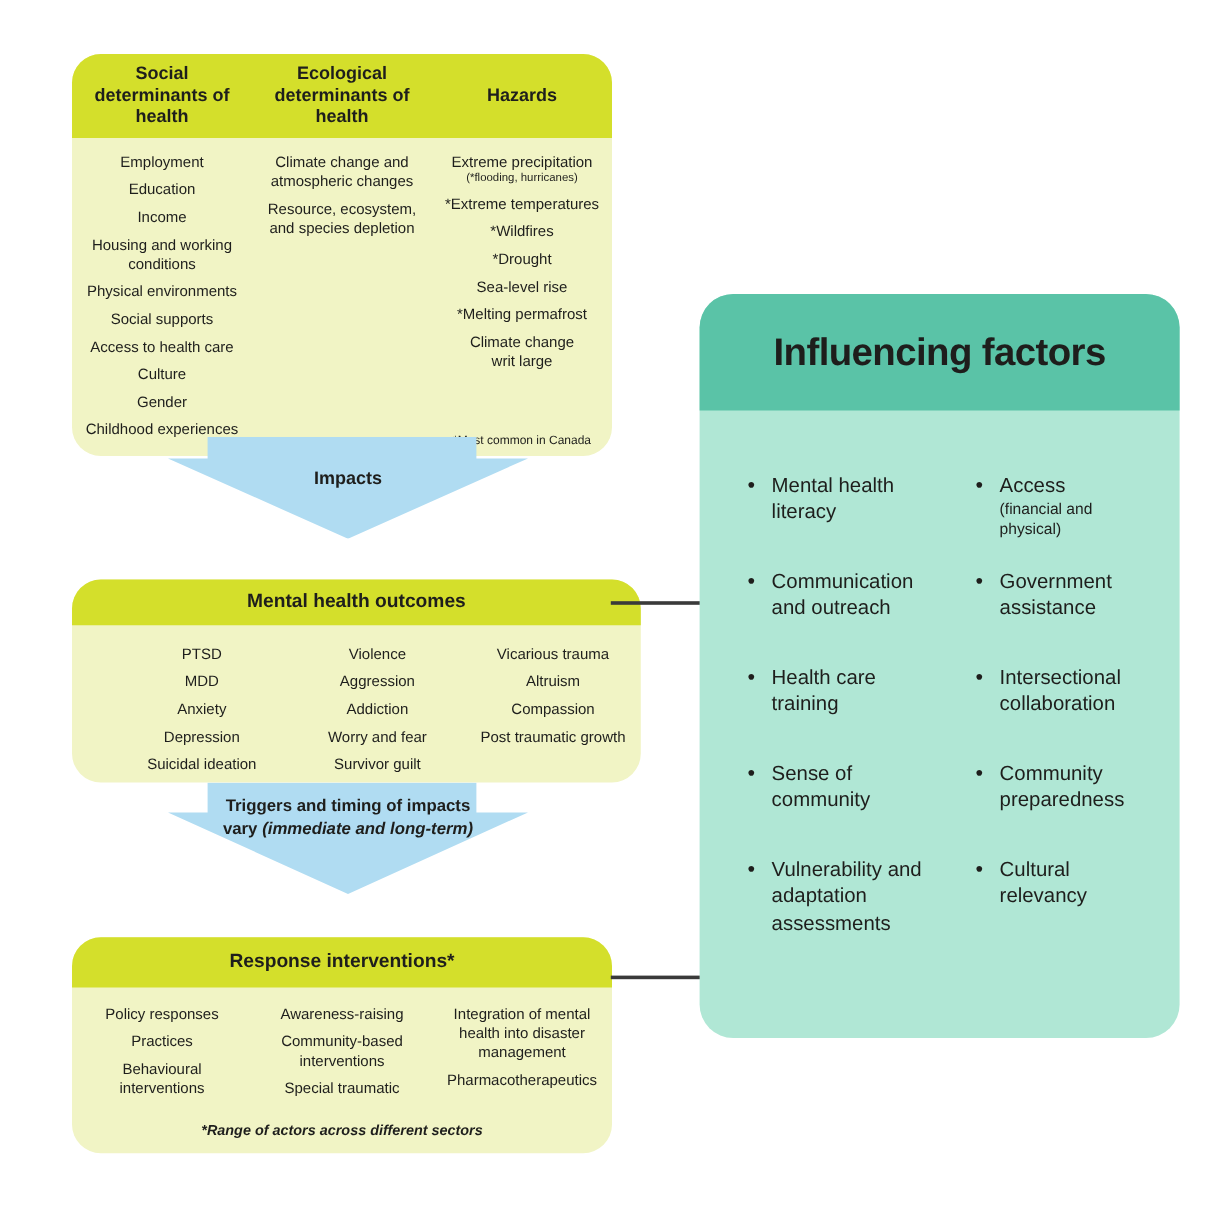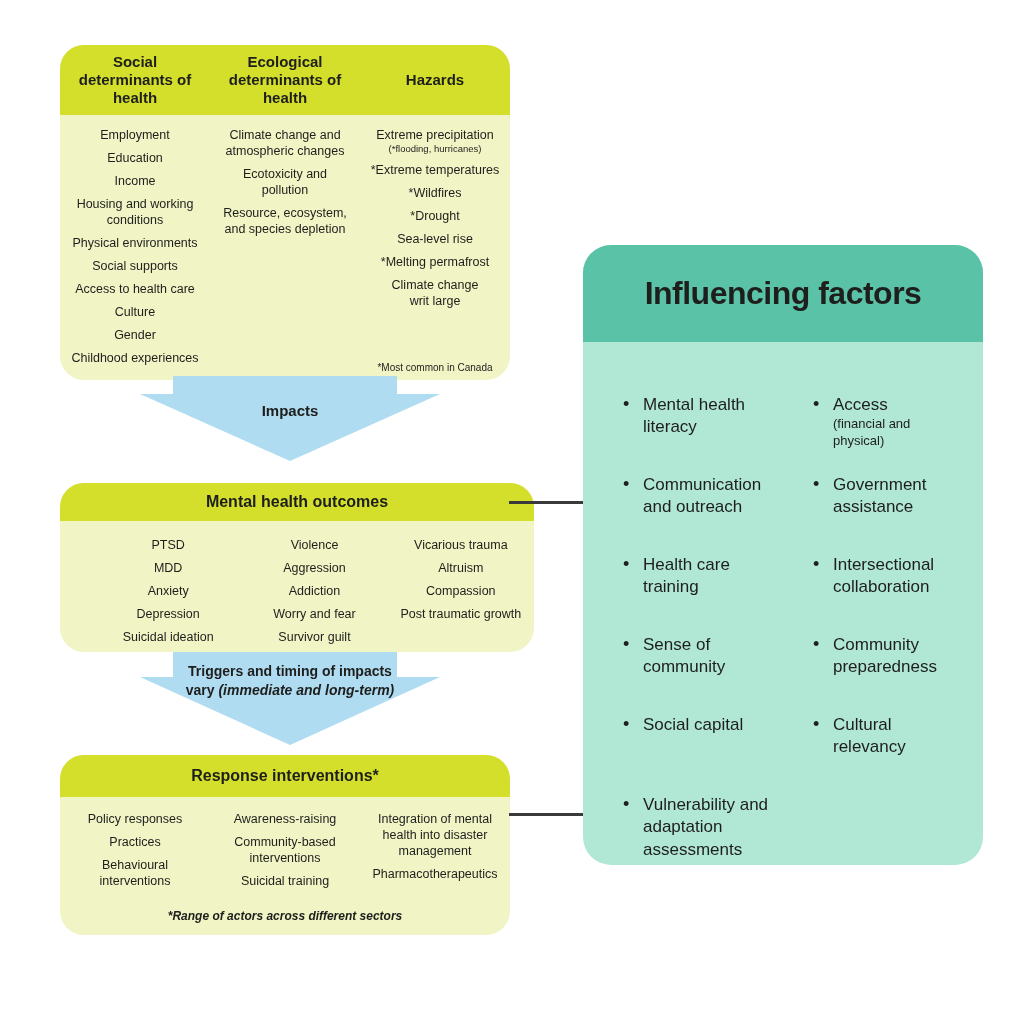--- a/index.html
+++ b/index.html
@@ -26,29 +26,29 @@
   .col{flex:1;display:flex;flex-direction:column;align-items:center;text-align:center;}
   #box1 .ybox-body{padding-top:12px;}
   .col .li{font-size:12.5px;line-height:1.28;margin-bottom:7px;white-space:pre-line;max-width:150px;}
   #box1 .c2 .li{max-width:132px;}
   .li-note{display:block;font-size:9.5px;line-height:1.25;}
   .hz-footnote{font-size:10px;margin-top:25px;text-align:center;}
   #box2{left:60px;top:483px;width:474px;height:169px;}
   #box2 .ybox-header,#box3 .ybox-header{display:flex;align-items:center;justify-content:center;font-weight:bold;font-size:16px;}
   #box2 .ybox-header{height:38px;}
   #box2 .ybox-body{padding-top:16px;margin-left:35px;}
-  #box3{left:60px;top:755px;width:450px;height:180px;}
+  #box3{left:60px;top:781px;width:450px;height:180px;}
   #box3 .ybox-header{height:42px;}
   #box3 .ybox-body{padding-top:14px;}
   #box3 .c1 .li{max-width:130px;}
   #box3 .c3 .li{max-width:142px;}
   .box-footnote{position:absolute;bottom:12px;left:0;right:0;text-align:center;font-style:italic;font-weight:bold;font-size:12px;}
   
   .arrow{position:absolute;background:var(--blue);}
-  #arrow1{left:140px;top:376px;width:300px;height:85px;
+  #arrow1{left:140px;top:364px;width:300px;height:85px;
     clip-path:polygon(33px 0,257px 0,257px 18px,300px 18px,150px 85px,0 18px,33px 18px);}
   #arrow2{left:140px;top:652px;width:300px;height:93px;
     clip-path:polygon(33px 0,257px 0,257px 25px,300px 25px,150px 93px,0 25px,33px 25px);}
   .arrow-label{text-align:center;padding-top:26px;font-weight:bold;font-size:15px;}
   .arrow-label2{width:232px;margin:0 auto;padding-top:10px;text-align:center;font-weight:bold;font-size:14px;line-height:1.35;}
   
   .connector{position:absolute;height:3px;background:var(--line);}
   #connector1{left:509px;top:501px;width:76px;}
   #connector2{left:509px;top:813px;width:76px;}
   
@@ -82,21 +82,20 @@
           <div class="li">Housing and working conditions</div>
           <div class="li">Physical environments</div>
           <div class="li">Social supports</div>
           <div class="li">Access to health care</div>
           <div class="li">Culture</div>
           <div class="li">Gender</div>
           <div class="li">Childhood experiences</div>
         </div>
       <div class="col c2">
           <div class="li">Climate change and atmospheric changes</div>
-          <div class="li">Ecotoxicity and pollution</div>
           <div class="li">Resource, ecosystem, and species depletion</div>
         </div>
       <div class="col c3">
         <div class="col">
             <div class="li"><span class="li-main">Extreme precipitation</span><span class="li-note">(*flooding, hurricanes)</span></div>
             <div class="li">*Extreme temperatures</div>
             <div class="li">*Wildfires</div>
             <div class="li">*Drought</div>
             <div class="li">Sea-level rise</div>
             <div class="li">*Melting permafrost</div>
@@ -149,21 +148,21 @@
     <div class="ybox-header">Response interventions*</div>
     <div class="ybox-body cols3">
       <div class="col c1">
           <div class="li">Policy responses</div>
           <div class="li">Practices</div>
           <div class="li">Behavioural interventions</div>
         </div>
       <div class="col c2">
           <div class="li">Awareness-raising</div>
           <div class="li">Community-based interventions</div>
-          <div class="li">Suicidal training</div>
+          <div class="li">Special traumatic</div>
         </div>
       <div class="col c3">
           <div class="li">Integration of mental health into disaster management</div>
           <div class="li">Pharmacotherapeutics</div>
         </div>
     </div>
     <div class="box-footnote">*Range of actors across different sectors</div>
   </section>
 
   <div class="connector" id="connector1"></div>
@@ -174,21 +173,20 @@
     <div class="inf-body">
       <div class="inf-col left">
           <div class="li">Mental health
 literacy</div>
           <div class="li">Communication
 and outreach</div>
           <div class="li">Health care
 training</div>
           <div class="li">Sense of
 community</div>
-          <div class="li">Social capital</div>
           <div class="li">Vulnerability and
 adaptation assessments</div>
         </div>
       <div class="inf-col right">
           <div class="li"><span class="li-main">Access</span><span class="li-note">(financial and physical)</span></div>
           <div class="li">Government
 assistance</div>
           <div class="li">Intersectional
 collaboration</div>
           <div class="li">Community

